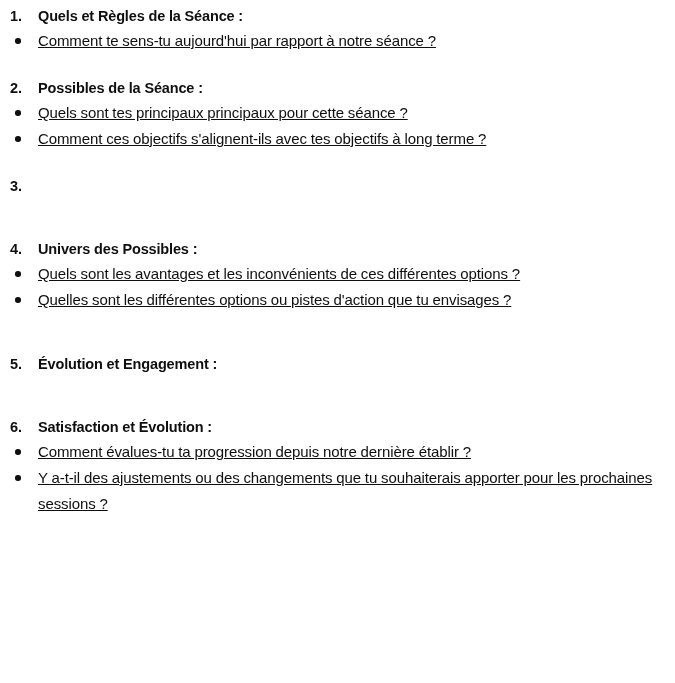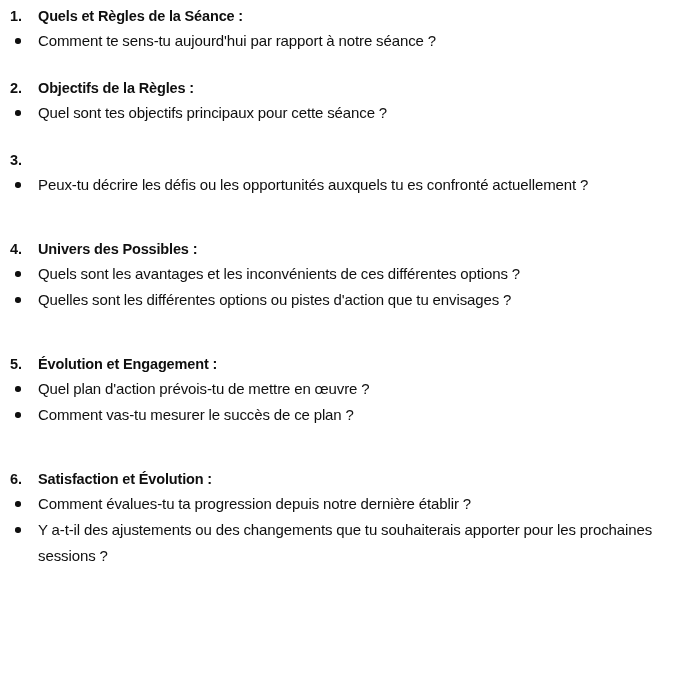--- a/index.html
+++ b/index.html
@@ -81,20 +81,21 @@
     left: 13px;
     top: 10px;
     width: 5.5px;
     height: 5.5px;
     border-radius: 50%;
     background: #0f0f0f;
   }
 
   .bullet-text {
     display: block;
+    text-decoration: underline;
   }
 </style>
 </head>
 <body>
 
 <div id="document-root">
 
   <div class="section">
     <div class="section-heading">
       <span class="section-number">1.</span>
@@ -104,39 +105,39 @@
       <li class="bullet-item">
         <span class="bullet-marker"></span>
         <span class="bullet-text">Comment te sens-tu aujourd'hui par rapport à notre séance ?</span>
       </li>
     </ul>
   </div>
 
   <div class="section gap-small">
     <div class="section-heading">
       <span class="section-number">2.</span>
-      <span>Objectifs de la Règles :</span>
+      <span>Possibles de la Séance :</span>
     </div>
     <ul class="bullet-list">
       <li class="bullet-item">
         <span class="bullet-marker"></span>
-        <span class="bullet-text">Quel sont tes objectifs principaux pour cette séance ?</span>
+        <span class="bullet-text">Quels sont tes principaux principaux pour cette séance ?</span>
+      </li>
+      <li class="bullet-item">
+        <span class="bullet-marker"></span>
+        <span class="bullet-text">Comment ces objectifs s'alignent-ils avec tes objectifs à long terme ?</span>
       </li>
     </ul>
   </div>
 
   <div class="section gap-small">
     <div class="section-heading">
       <span class="section-number">3.</span>
     </div>
     <ul class="bullet-list">
-      <li class="bullet-item">
-        <span class="bullet-marker"></span>
-        <span class="bullet-text">Peux-tu décrire les défis ou les opportunités auxquels tu es confronté actuellement ?</span>
-      </li>
     </ul>
   </div>
 
   <div class="section gap-large">
     <div class="section-heading">
       <span class="section-number">4.</span>
       <span>Univers des Possibles :</span>
     </div>
     <ul class="bullet-list">
       <li class="bullet-item">
@@ -148,30 +149,20 @@
         <span class="bullet-text">Quelles sont les différentes options ou pistes d'action que tu envisages ?</span>
       </li>
     </ul>
   </div>
 
   <div class="section gap-large">
     <div class="section-heading">
       <span class="section-number">5.</span>
       <span>Évolution et Engagement :</span>
     </div>
-    <ul class="bullet-list">
-      <li class="bullet-item">
-        <span class="bullet-marker"></span>
-        <span class="bullet-text">Quel plan d'action prévois-tu de mettre en œuvre ?</span>
-      </li>
-      <li class="bullet-item">
-        <span class="bullet-marker"></span>
-        <span class="bullet-text">Comment vas-tu mesurer le succès de ce plan ?</span>
-      </li>
-    </ul>
   </div>
 
   <div class="section gap-large">
     <div class="section-heading">
       <span class="section-number">6.</span>
       <span>Satisfaction et Évolution :</span>
     </div>
     <ul class="bullet-list">
       <li class="bullet-item">
         <span class="bullet-marker"></span>

